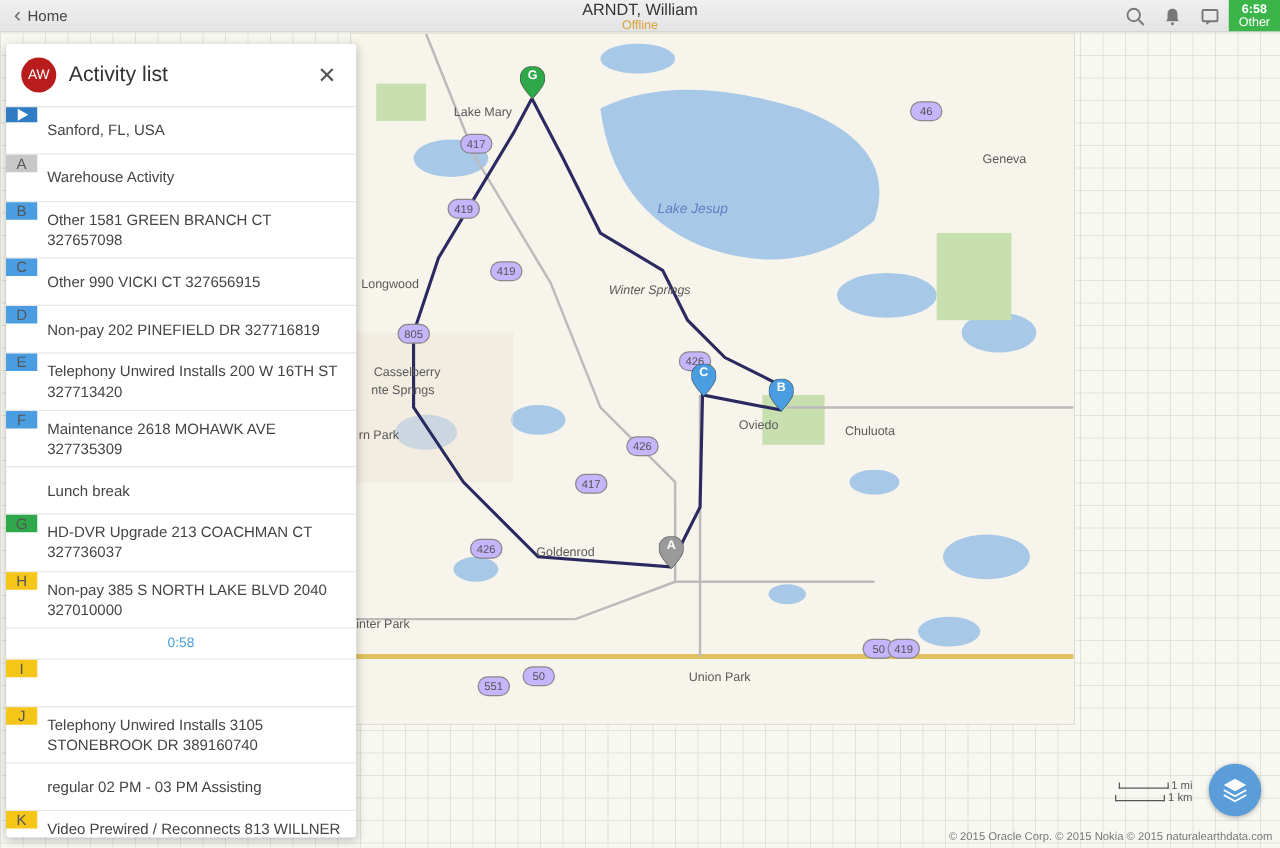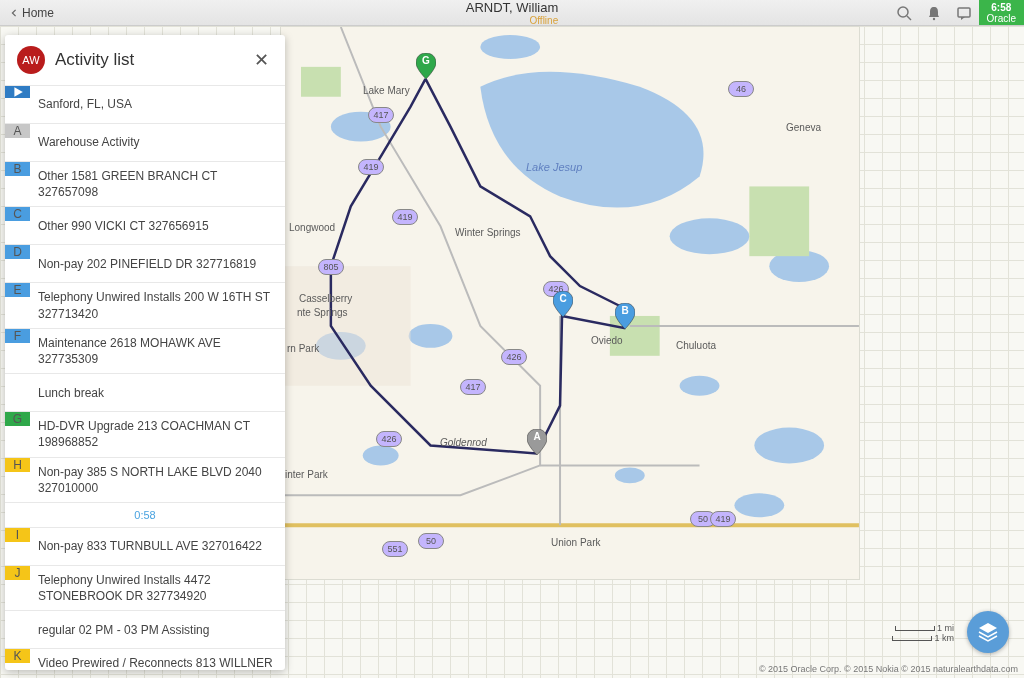--- a/index.html
+++ b/index.html
@@ -3,21 +3,21 @@
 <meta charset="utf-8">
 <style>
 * { box-sizing: border-box; margin: 0; padding: 0; }
 body { font-family: Arial, Helvetica, sans-serif; width: 1024px; height: 678px; overflow: hidden; position: relative; background: #f5f5f0; }
 
 .topbar { height: 26px; background: linear-gradient(#f0f0f0,#e4e4e4); border-bottom: 1px solid #ccc; display: flex; align-items: center; position: relative; }
 .home-btn { display: flex; align-items: center; padding: 0 10px; height: 100%; font-size: 12px; color: #444; cursor: pointer; }
 .home-btn svg { width: 8px; height: 8px; margin-right: 4px; }
 .title-center { position: absolute; left: 50%; transform: translateX(-50%); text-align: center; }
 .title-name { font-size: 13px; color: #333; }
-.title-status { font-size: 10px; color: #d9a23a; text-align: right; }
+.title-status { font-size: 10px; color: #d9a23a; }
 .top-right { margin-left: auto; display: flex; align-items: center; height: 100%; }
 .top-icon { width: 30px; height: 100%; display: flex; align-items: center; justify-content: center; color: #777; }
 .adjust-btn { background: #3bb54a; color: #fff; height: 100%; padding: 0 8px; display: flex; flex-direction: column; justify-content: center; align-items: center; font-size: 10px; line-height: 1.1; }
 .adjust-btn .time { font-weight: bold; }
 
 .grid-bg { position: absolute; inset: 26px 0 0 0; background-color: #f8f8f3;
   background-image: linear-gradient(#e2e2d8 1px, transparent 1px), linear-gradient(90deg, #e2e2d8 1px, transparent 1px);
   background-size: 18px 18px; }
 
 .map-panel { position: absolute; left: 280px; top: 26px; width: 580px; height: 554px; background: #faf7f0; border: 1px solid #dcdcd2; overflow: hidden; }
@@ -76,21 +76,21 @@
         </svg>
       </div>
     <div class="top-icon">
         <svg width="16" height="16" viewBox="0 0 16 16">
           <rect x="2" y="3" width="12" height="9" rx="1" fill="none" stroke="#777" stroke-width="1.5"></rect>
           <path d="M5 12 L5 15 L9 12" fill="#777"></path>
         </svg>
       </div>
     <div class="adjust-btn">
       <span class="time">6:58</span>
-      <span>Oracle</span>
+      <span>Other</span>
     </div>
   </div>
 </div>
 
 <div class="grid-bg"></div>
 
 <div class="map-panel">
   <svg class="map-svg" viewBox="0 0 580 554">
     <rect width="580" height="554" fill="#f7f4eb"></rect>
 
@@ -118,29 +118,29 @@
     <path d="M260 440 L350 440 L420 440" stroke="#bbb" stroke-width="2" fill="none"></path>
     <path d="M350 300 L580 300" stroke="#bbb" stroke-width="2" fill="none"></path>
     <path d="M280 290 L280 500" stroke="#bbb" stroke-width="2" fill="none"></path>
 
     <path d="M145 52 L130 80 L100 130 L70 180 L50 240 L50 300 L90 360 L150 420 L256 428 L280 380 L282 290 L344 302 L340 280 L300 260 L270 230 L250 190 L200 160 L170 100 L145 52" stroke="#2a2a60" stroke-width="2.5" fill="none"></path>
   </svg>
   <div class="lake-label" style="left:245px; top:134px;">Lake Jesup</div>
   <div id="map-places">
       <div class="map-label" style="left: 82px; top: 58px;">Lake Mary</div>
       <div class="map-label" style="left: 505px; top: 95px;">Geneva</div>
-      <div class="map-label" style="left: 174px; top: 200px;">Winter Springs</div>
+      <div class="map-label" style="left: 206px; top: 200px; font-style: italic;">Winter Springs</div>
       <div class="map-label" style="left: 8px; top: 195px;">Longwood</div>
       <div class="map-label" style="left: 18px; top: 266px;">Casselberry</div>
       <div class="map-label" style="left: 16px; top: 280px;">nte Springs</div>
       <div class="map-label" style="left: 6px; top: 316px;">rn Park</div>
       <div class="map-label" style="left: 310px; top: 308px;">Oviedo</div>
       <div class="map-label" style="left: 395px; top: 313px;">Chuluota</div>
-      <div class="map-label" style="left: 159px; top: 410px; font-style: italic;">Goldenrod</div>
-      <div class="map-label" style="left: 4px; top: 442px; text-align: right;">inter Park</div>
+      <div class="map-label" style="left: 148px; top: 410px;">Goldenrod</div>
+      <div class="map-label" style="left: 4px; top: 467px; text-align: right;">inter Park</div>
       <div class="map-label" style="left: 270px; top: 510px;">Union Park</div>
     </div>
   <div id="map-badges">
       <div class="route-badge" style="left: 100px; top: 88px;">417</div>
       <div class="route-badge" style="left: 460px; top: 62px;">46</div>
       <div class="route-badge" style="left: 90px; top: 140px;">419</div>
       <div class="route-badge" style="left: 124px; top: 190px;">419</div>
       <div class="route-badge" style="left: 50px; top: 240px;">805</div>
       <div class="route-badge" style="left: 275px; top: 262px;">426</div>
       <div class="route-badge" style="left: 233px; top: 330px;">426</div>
@@ -218,34 +218,33 @@
       <div class="item">
         <div class="badge" style="background: rgb(74, 157, 224);">F</div>
         <div class="item-text">Maintenance 2618 MOHAWK AVE 327735309</div>
       </div>
       <div class="item">
         <div class="badge" style="background: rgb(199, 199, 199);"></div>
         <div class="item-text">Lunch break</div>
       </div>
       <div class="item">
         <div class="badge" style="background: rgb(47, 168, 74);">G</div>
-        <div class="item-text">HD-DVR Upgrade 213 COACHMAN CT 198968852</div>
+        <div class="item-text">HD-DVR Upgrade 213 COACHMAN CT 327736037</div>
       </div>
       <div class="item">
         <div class="badge" style="background: rgb(245, 197, 24);">H</div>
         <div class="item-text">Non-pay 385 S NORTH LAKE BLVD 2040 327010000</div>
       </div>
       <div class="gap-time">0:58</div>
       <div class="item">
         <div class="badge" style="background: rgb(245, 197, 24);">I</div>
-        <div class="item-text">Non-pay 833 TURNBULL AVE 327016422</div>
       </div>
       <div class="item">
         <div class="badge" style="background: rgb(245, 197, 24);">J</div>
-        <div class="item-text">Telephony Unwired Installs 4472 STONEBROOK DR 327734920</div>
+        <div class="item-text">Telephony Unwired Installs 3105 STONEBROOK DR 389160740</div>
       </div>
       <div class="item">
         <div class="badge" style="background: rgb(182, 245, 66);"></div>
         <div class="item-text">regular 02 PM - 03 PM Assisting</div>
       </div>
       <div class="item">
         <div class="badge" style="background: rgb(245, 197, 24);">K</div>
         <div class="item-text">Video Prewired / Reconnects 813 WILLNER CIR 327714810</div>
       </div>
     </div>

